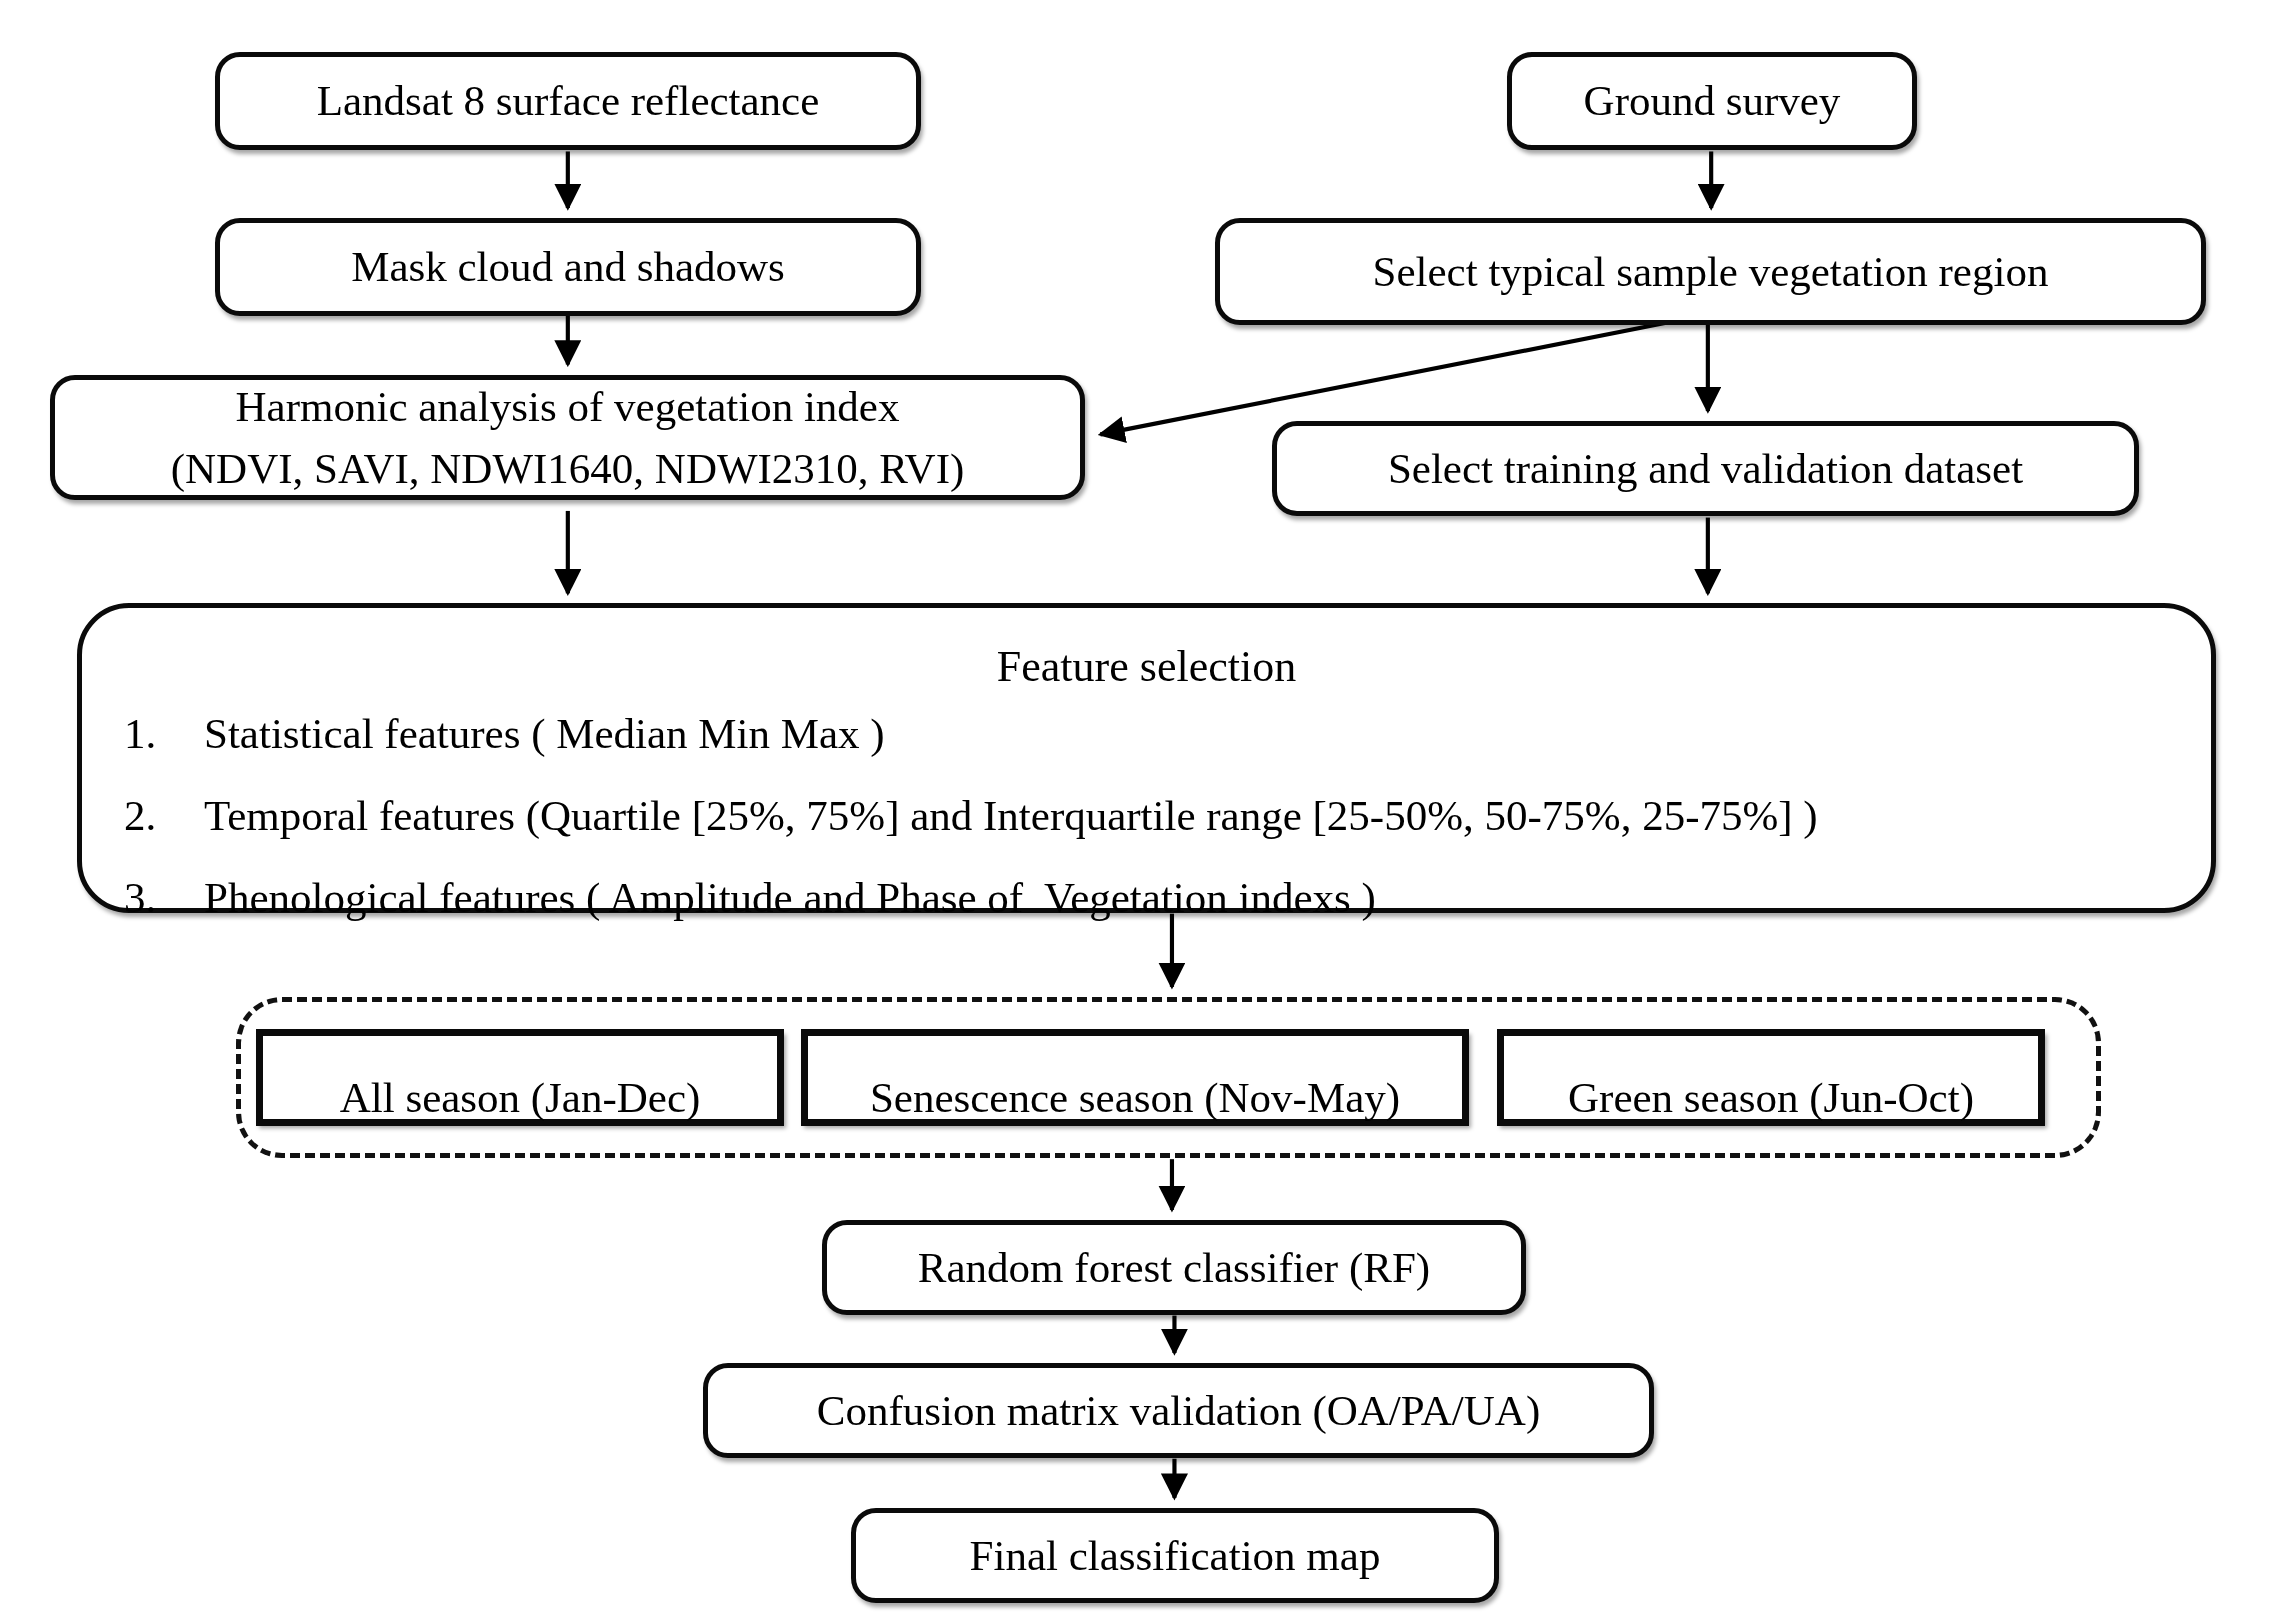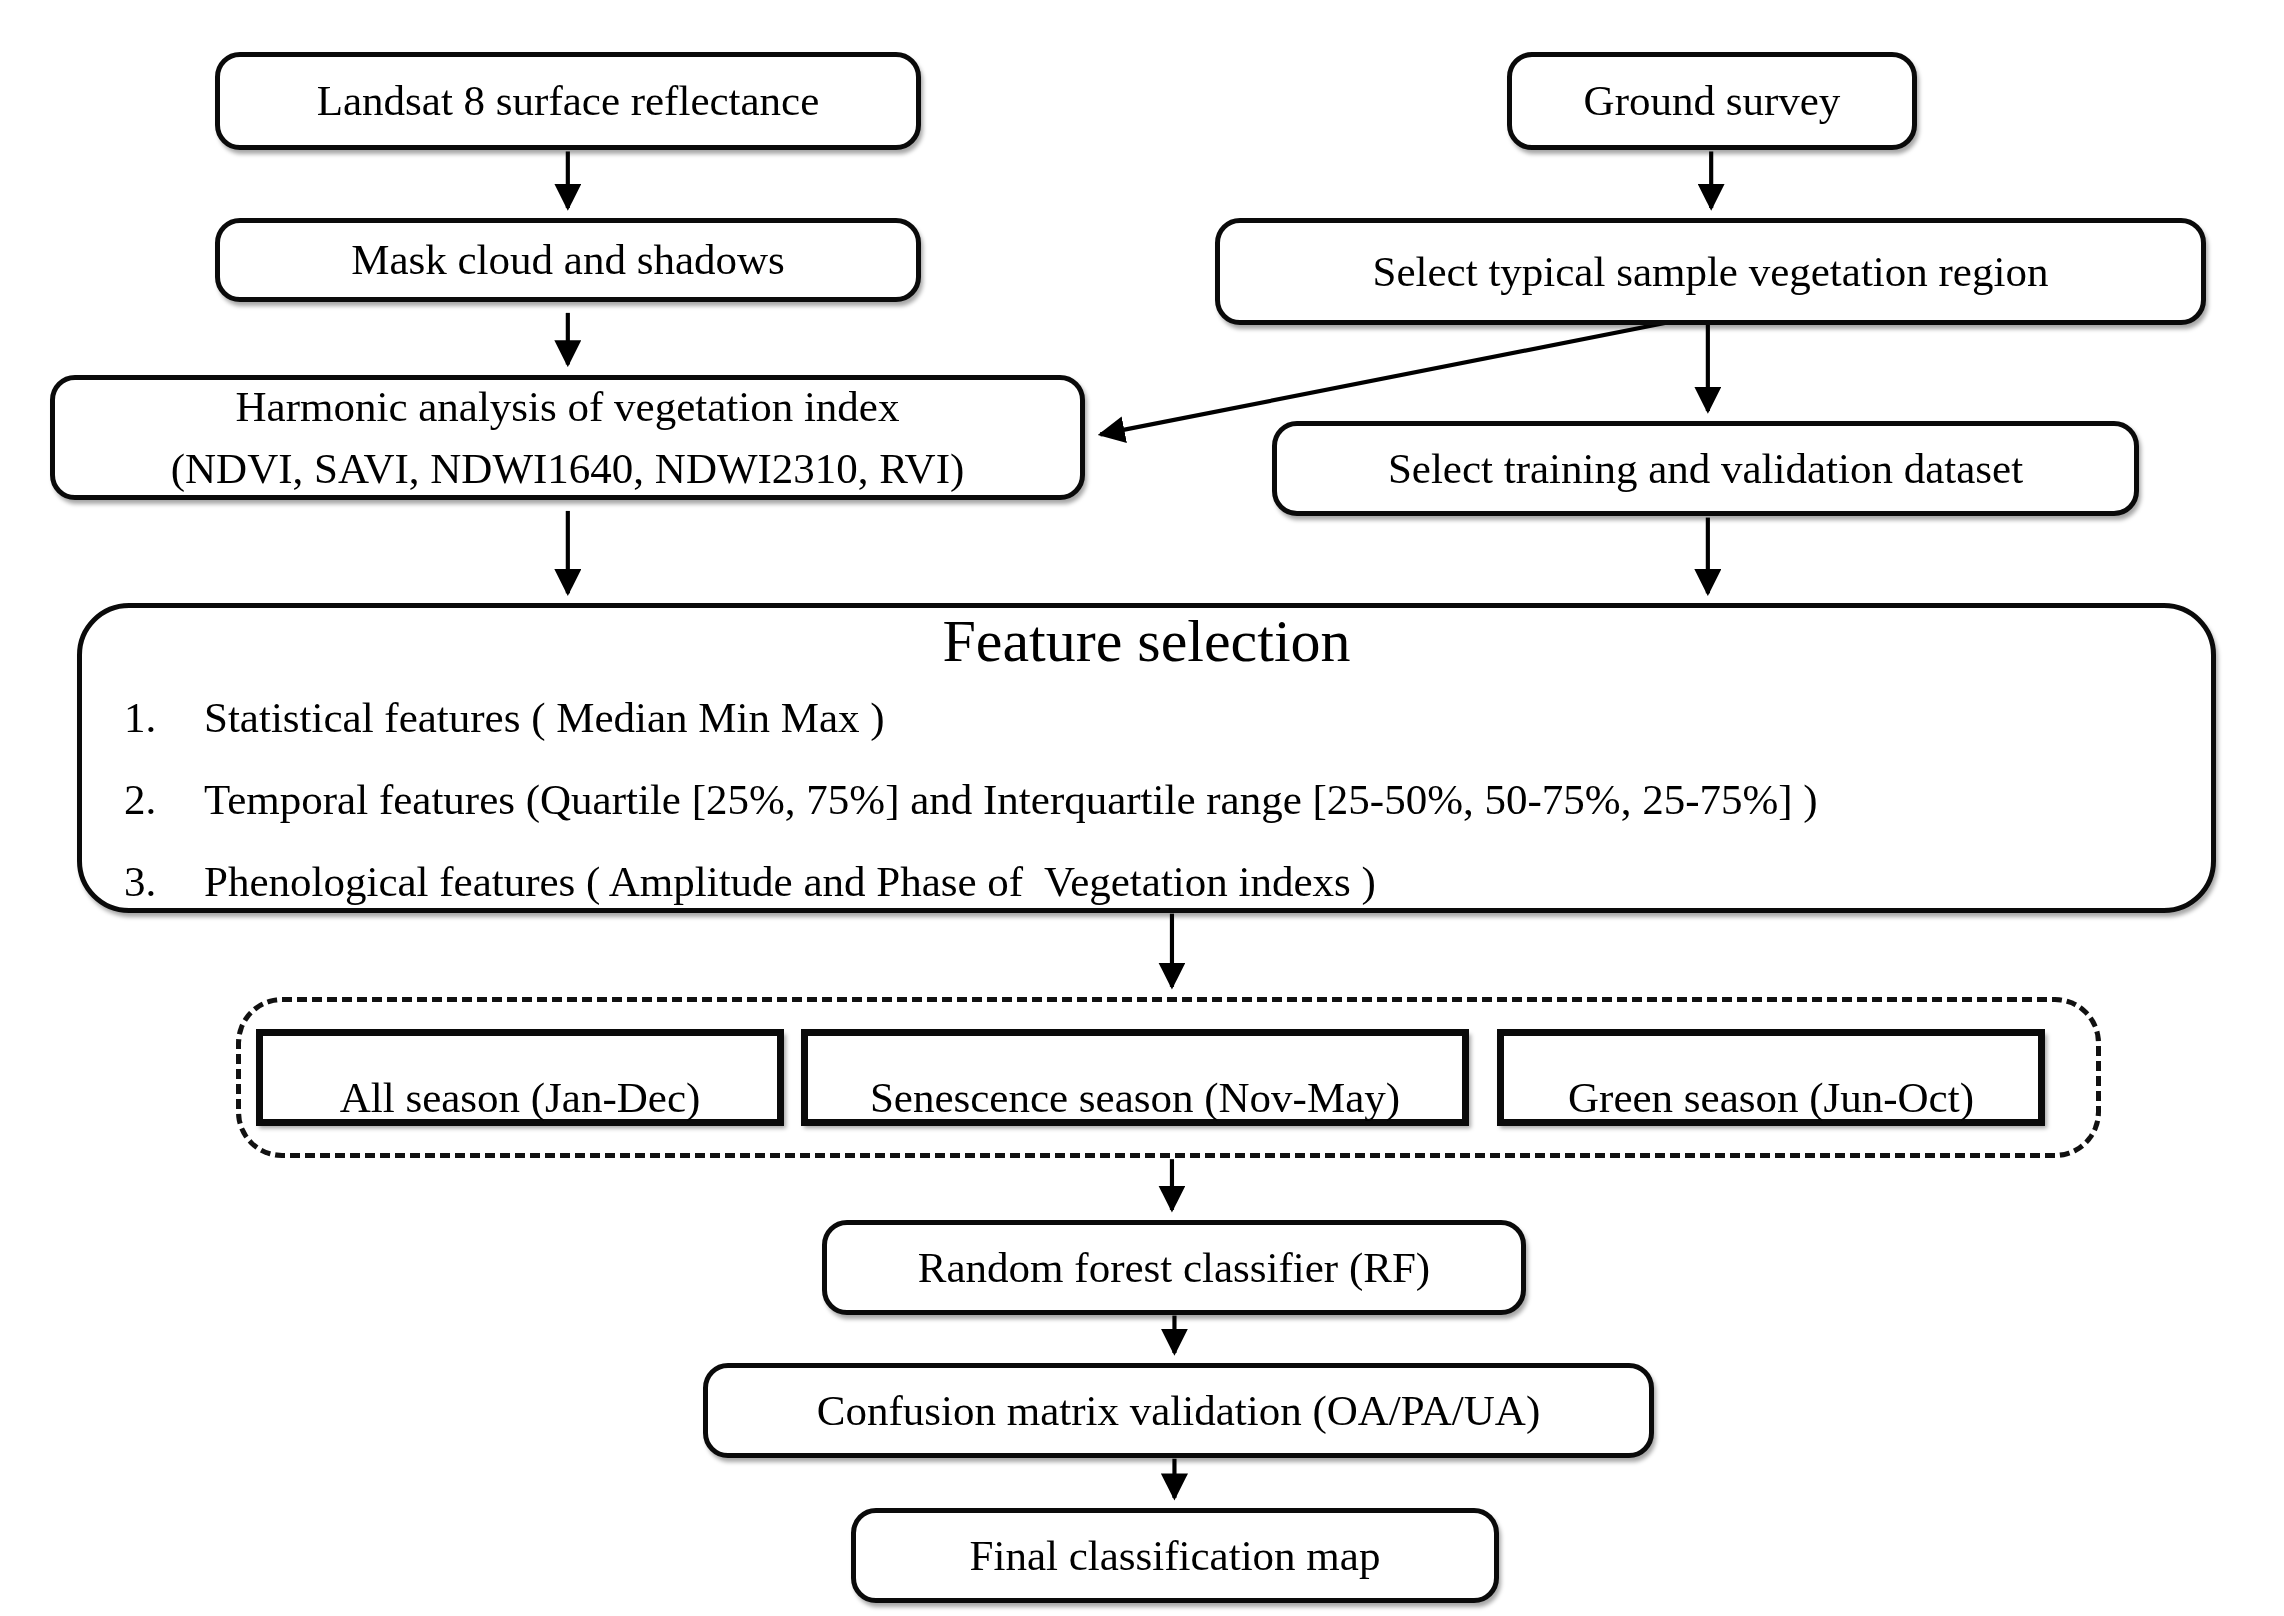--- a/index.html
+++ b/index.html
@@ -26,21 +26,22 @@
   }
   .box .lbl{white-space:pre;}
   .two-line{flex-direction:column;line-height:1.42;}
   .bigbox{
     position:absolute;box-sizing:border-box;
     border:5px solid #0a0a0a;border-radius:52px;background:#fff;
     box-shadow:2.5px 4.2px 4.2px -0.8px rgba(0,0,0,0.35);
   }
   .fs-title{
     height:68px;display:flex;align-items:flex-end;justify-content:center;
-    font-size:60px;
+    font-size:44px;
+    margin-top:16px;
   }
   .fs-item{
     height:82px;display:flex;align-items:center;
     padding-left:42px;font-size:43px;
   }
   .fs-num{width:80px;flex:0 0 80px;}
   .fs-text{white-space:pre;}
   .dashedbox{
     position:absolute;box-sizing:border-box;
     border:5.8px dashed #111;border-radius:46px;background:#fff;
@@ -77,21 +78,21 @@
       <line x1="1408" y1="1393" x2="1408" y2="1454" marker-end="url(#ah)"></line>
       <line x1="1411" y1="1581" x2="1411" y2="1626" marker-end="url(#ah)"></line>
       <line x1="1411" y1="1753" x2="1411" y2="1800" marker-end="url(#ah)"></line>
     </g>
   </svg>
 
   <div class="box" style="left:215px;top:52px;width:706px;height:98px;">
     <span class="lbl">Landsat 8 surface reflectance</span>
   </div>
 
-  <div class="box" style="left:215px;top:218px;width:706px;height:84px;">
+  <div class="box" style="left:215px;top:218px;width:706px;height:98px;">
     <span class="lbl">Mask cloud and shadows</span>
   </div>
 
   <div class="box two-line" style="left:50px;top:375px;width:1035px;height:125px;">
     <span class="lbl">Harmonic analysis of vegetation index</span>
     <span class="lbl">(NDVI, SAVI, NDWI1640, NDWI2310, RVI)</span>
   </div>
 
   <div class="box" style="left:1507px;top:52px;width:410px;height:98px;">
     <span class="lbl">Ground survey</span>

